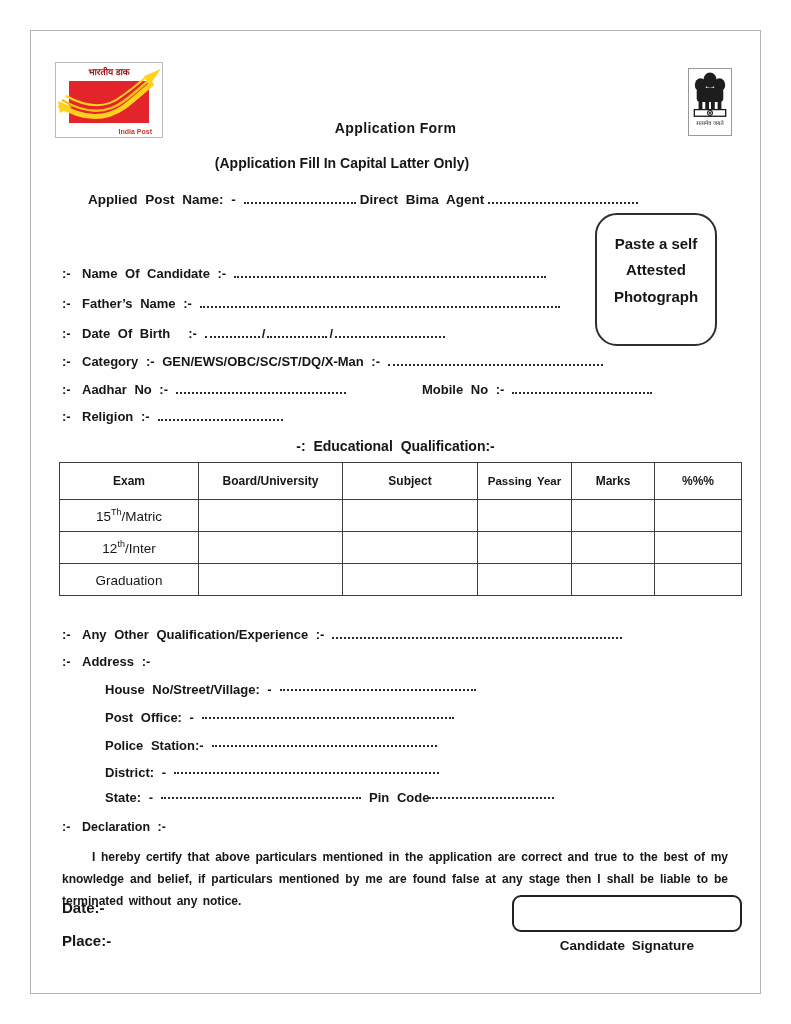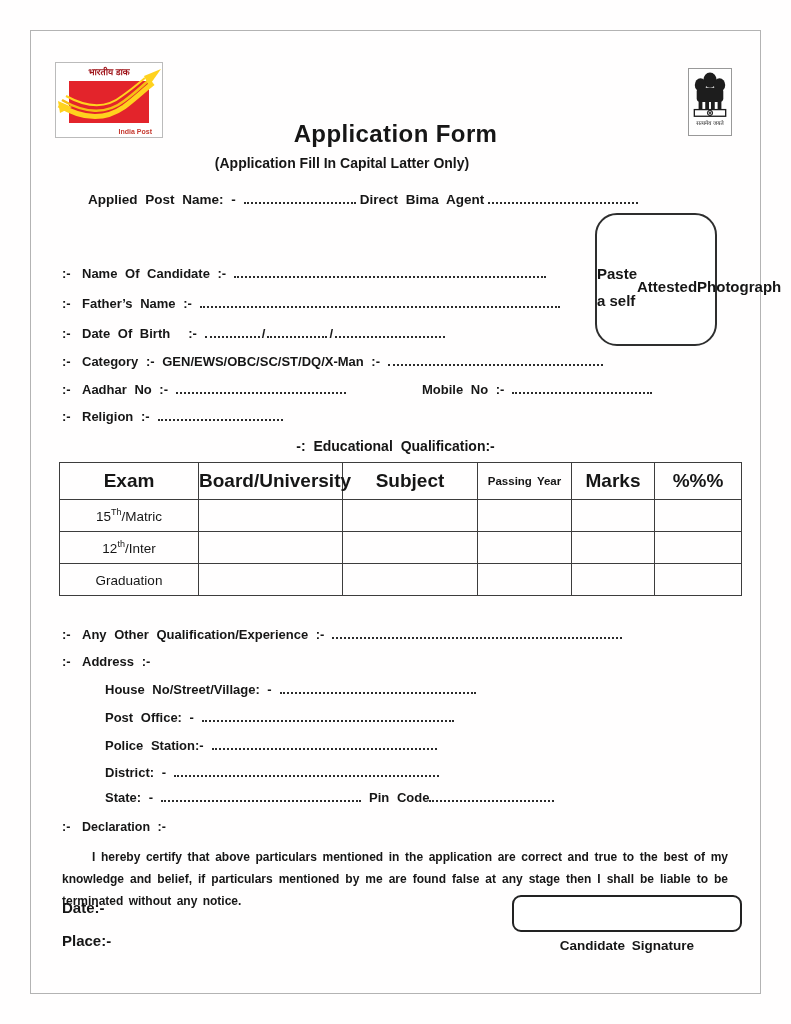--- a/index.html
+++ b/index.html
@@ -12,60 +12,60 @@
   
   .logo-box{position:absolute;left:55px;top:62px;width:106px;height:74px;border:1px solid #bbb;background:#fff;}
   .logo-hindi{position:absolute;top:2px;left:0;width:100%;text-align:center;font-size:9px;font-weight:bold;color:#9e1218;}
   .logo-red{position:absolute;left:13px;top:18px;width:80px;height:42px;background:#e3242b;}
   .logo-swoosh{position:absolute;left:0;top:0;}
   .logo-english{position:absolute;bottom:2px;right:10px;font-size:7px;font-weight:bold;color:#c63a30;}
 
   .emblem-box{position:absolute;left:688px;top:68px;width:42px;height:66px;border:1px solid #999;background:#fff;display:flex;align-items:center;justify-content:center;}
 
   
-  .title{position:absolute;top:120px;left:0;width:791px;text-align:center;font-size:24px;font-weight:bold;letter-spacing:.4px;}
+  .title{position:absolute;top:120px;left:0;width:791px;text-align:center;font-size:14px;font-weight:bold;letter-spacing:.4px;}
   .subtitle{position:absolute;top:155px;left:0;width:684px;text-align:center;font-size:14px;font-weight:bold;}
 
   
   .row{position:absolute;display:flex;align-items:baseline;font-size:13px;font-weight:bold;word-spacing:4px;white-space:nowrap;}
   .row .bullet{width:20px;flex:0 0 auto;}
   .row .lbl{margin-right:8px;}
   .dots{display:inline-block;height:0;border-bottom:2px dotted #2b2b2b;flex:0 0 auto;}
   .slash{margin:0 2px;font-weight:bold;}
 
   #row-applied{top:192px;left:88px;font-size:13.5px;}
   #row-name{top:266px;left:62px;}
   #row-father{top:296px;left:62px;}
   #row-dob{top:326px;left:62px;}
   #row-category{top:354px;left:62px;}
   #row-aadhar{top:382px;left:62px;}
   #row-religion{top:409px;left:62px;}
   #row-otherqual{top:627px;left:62px;}
   #row-address{top:654px;left:62px;}
-  .addr-row{left:105px;}
+  .addr-row{left:105px;align-items:center;}
   #row-house{top:682px;}
   #row-post{top:710px;}
   #row-police{top:738px;}
   #row-district{top:765px;}
   #row-state{top:790px;}
   #row-declaration{top:820px;left:62px;font-size:12.5px;}
 
   
   .photo-box{
     position:absolute;left:595px;top:213px;width:122px;height:133px;
     border:2px solid #2e2e2e;border-radius:22px;background:#fff;
-    display:flex;flex-direction:row;align-items:center;padding-top:16px;box-sizing:border-box;
+    display:flex;flex-direction:column;align-items:center;padding-top:16px;box-sizing:border-box;
   }
   .photo-box div{font-size:15px;font-weight:bold;line-height:1.75;}
 
   
   .edu-heading{position:absolute;top:438px;left:0;width:791px;text-align:center;font-size:14px;font-weight:bold;word-spacing:4px;}
   table.edu{position:absolute;left:59px;top:462px;width:682px;border-collapse:collapse;table-layout:fixed;}
   table.edu th,table.edu td{border:1.6px solid #3d3d3d;text-align:center;padding:0;}
-  table.edu th{height:36px;font-size:19px;font-weight:bold;word-spacing:2px;}
+  table.edu th{height:36px;font-size:12px;font-weight:bold;word-spacing:2px;}
   table.edu th.th-small{font-size:11.5px;}
   table.edu td{height:31px;font-size:13.5px;font-weight:normal;}
   table.edu sup{font-size:9px;}
 
   
   .decl-text{
     position:absolute;top:846px;left:62px;width:666px;
     font-size:12px;font-weight:bold;line-height:22px;text-align:justify;text-indent:30px;word-spacing:2px;
   }
 

